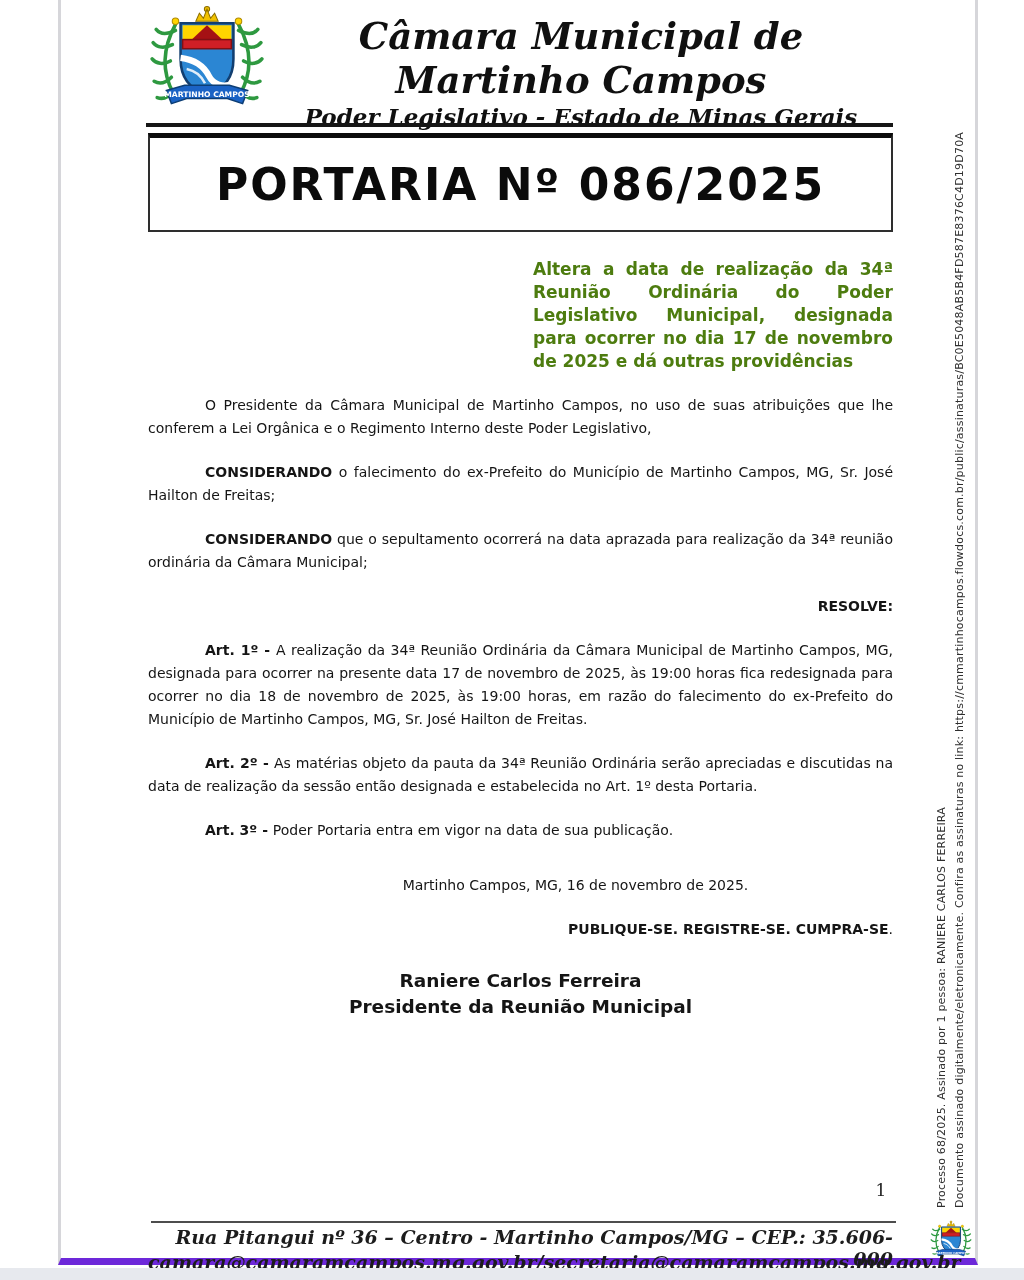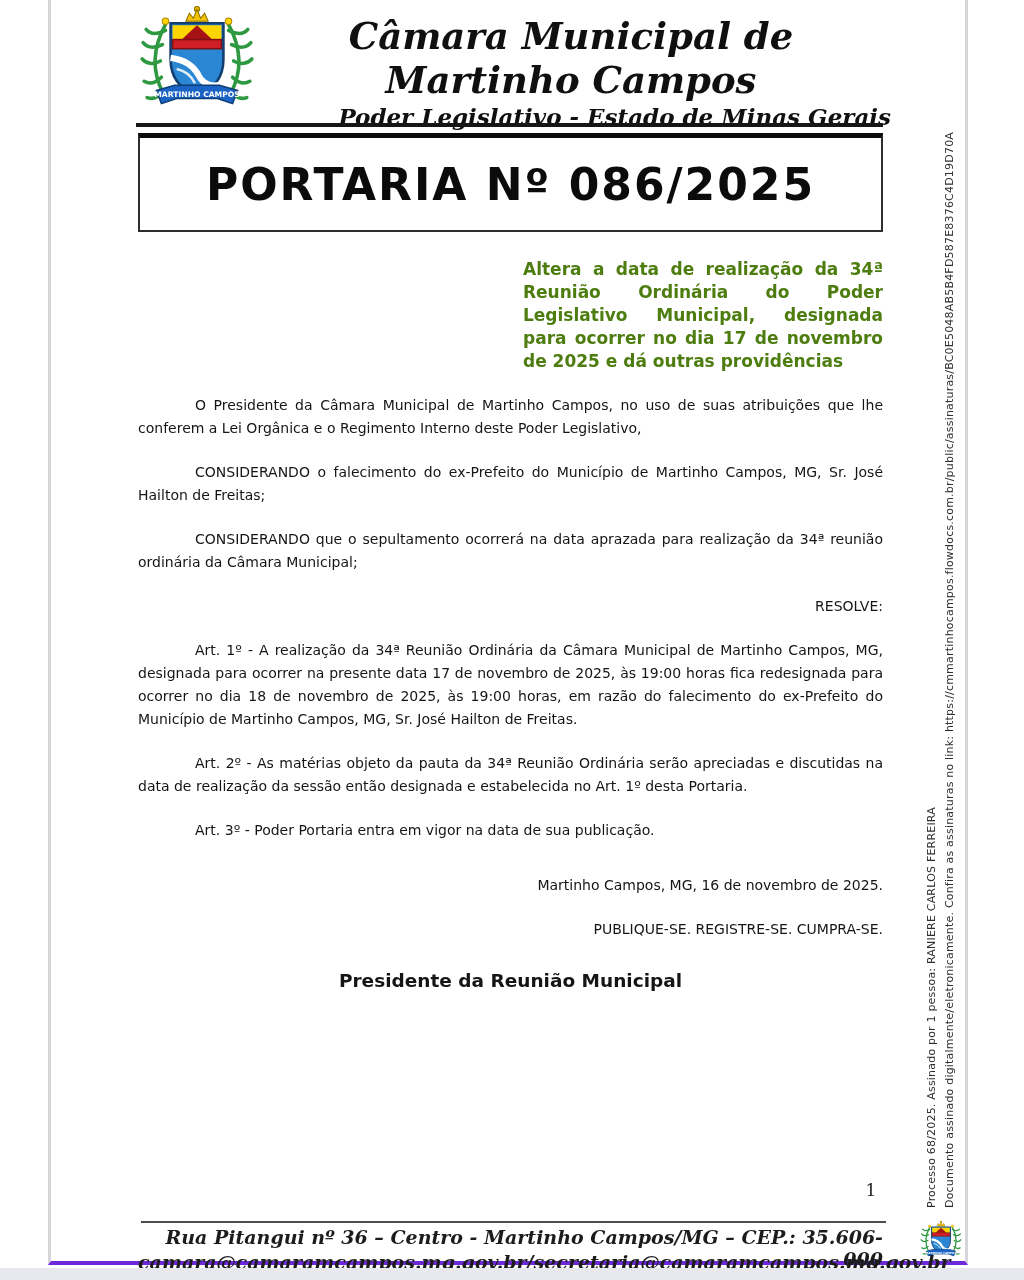--- a/index.html
+++ b/index.html
@@ -1,44 +1,44 @@
 <!DOCTYPE html>
 <html><head>
 <meta charset="utf-8">
 <style>
   html,body{margin:0;padding:0;background:#ffffff;}
   body{width:1024px;height:1280px;position:relative;overflow:hidden;
        font-family:"DejaVu Sans",sans-serif;color:#151515;}
 
-  .page{position:absolute;left:48px;top:0;width:920px;height:1265px;background:#fff;
-        border-left:3px solid #d6d6da;border-right:3px solid #d6d6da;border-bottom:4px solid #6d28d9;box-sizing:border-box;}
+  .page{position:absolute;left:58px;top:0;width:920px;height:1265px;background:#fff;
+        border-left:3px solid #d6d6da;border-right:3px solid #d6d6da;border-bottom:7px solid #6d28d9;box-sizing:border-box;}
   .bottom-band{position:absolute;left:0;top:1268px;width:1024px;height:12px;background:#e7e9ee;}
 
   
   .crest-large{position:absolute;left:82px;top:4px;width:128px;height:122px;}
   .header-text{position:absolute;left:200px;top:14px;width:640px;text-align:center;}
   .org-name{font-family:"DejaVu Serif",serif;font-style:italic;font-weight:bold;
             font-size:37px;line-height:44px;color:#101010;}
   .org-subtitle{font-family:"DejaVu Serif",serif;font-style:italic;font-weight:bold;
-            font-size:23px;line-height:30px;color:#101010;text-align:right;}
+            font-size:23px;line-height:30px;color:#101010;}
   .header-rule{position:absolute;left:85px;top:123px;width:747px;height:4px;background:#161616;}
 
   
   .content{position:absolute;left:87px;top:130px;width:745px;}
   .title-box{margin-top:3px;height:92px;border:2px solid #2e2e2e;border-top:5px solid #0c0c0c;
              display:flex;align-items:center;justify-content:center;}
   .title-box span{font-size:44px;font-weight:bold;letter-spacing:2px;color:#0b0b0b;
              font-family:"DejaVu Sans",sans-serif;}
   .summary{margin-top:26px;margin-left:auto;width:360px;font-weight:bold;font-size:17px;
            line-height:23px;text-align:justify;color:#4d7c0f;}
   .para{margin:21px 0 0;font-size:14px;line-height:23px;text-align:justify;text-indent:57px;}
-  .para .b{font-weight:normal;}
+  .para .b{font-weight:bold;}
   .para.center{text-align:right;text-indent:0;}
   .para.center-indent{text-align:right;text-indent:57px;}
-  .para.dateline{text-align:right;text-indent:110px;margin-top:32px;}
+  .para.dateline{text-align:center;text-indent:110px;margin-top:32px;}
   .signature{margin-top:27px;text-align:center;font-weight:bold;font-size:18.5px;line-height:26px;}
 
   
   .page-number{position:absolute;left:800px;top:1180px;width:40px;text-align:center;
                font-family:"DejaVu Serif",serif;font-size:17px;color:#222;}
   .footer-rule{position:absolute;left:90px;top:1221px;width:745px;height:2px;background:#4d4d4d;}
   .footer-line{position:absolute;left:87px;width:745px;text-align:right;
                font-family:"DejaVu Serif",serif;font-style:italic;font-weight:700;
                font-size:19px;color:#1c1c1c;}
   .footer-line1{top:1226px;}
@@ -115,20 +115,21 @@
         <p class="para "><span class="b">CONSIDERANDO</span><span> que o sepultamento ocorrerá na data aprazada para realização da 34ª reunião ordinária da Câmara Municipal;</span></p>
         <p class="para center-indent"><span class="b">RESOLVE:</span></p>
         <p class="para "><span class="b">Art. 1º - </span><span>A realização da 34ª Reunião Ordinária da Câmara Municipal de Martinho Campos, MG, designada para ocorrer na presente data 17 de novembro de 2025, às 19:00 horas fica redesignada para ocorrer no dia 18 de novembro de 2025, às 19:00 horas, em razão do falecimento do ex-Prefeito do Município de Martinho Campos, MG, Sr. José Hailton de Freitas.</span></p>
         <p class="para "><span class="b">Art. 2º - </span><span>As matérias objeto da pauta da 34ª Reunião Ordinária serão apreciadas e discutidas na data de realização da sessão então designada e estabelecida no Art. 1º desta Portaria.</span></p>
         <p class="para "><span class="b">Art. 3º - </span><span>Poder Portaria entra em vigor na data de sua publicação.</span></p>
         <p class="para dateline"><span>Martinho Campos, MG, 16 de novembro de 2025.</span></p>
         <p class="para center"><span class="b">PUBLIQUE-SE. REGISTRE-SE. CUMPRA-SE</span><span>.</span></p>
       </div>
 
     <div class="signature">
+      <div>Raniere Carlos Ferreira</div>
       <div>Presidente da Reunião Municipal</div>
     </div>
   </div>
 
   <div class="page-number">1</div>
   <div class="footer-rule"></div>
   <div class="footer-line footer-line1">Rua Pitangui nº 36 – Centro - Martinho Campos/MG – CEP.: 35.606-000</div>
   <div class="footer-line footer-line2">camara@camaramcampos.mg.gov.br/secretaria@camaramcampos.mg.gov.br</div>
 
   <div class="sidebar-line sidebar-line1">Processo 68/2025. Assinado por 1 pessoa: RANIERE CARLOS FERREIRA</div>

